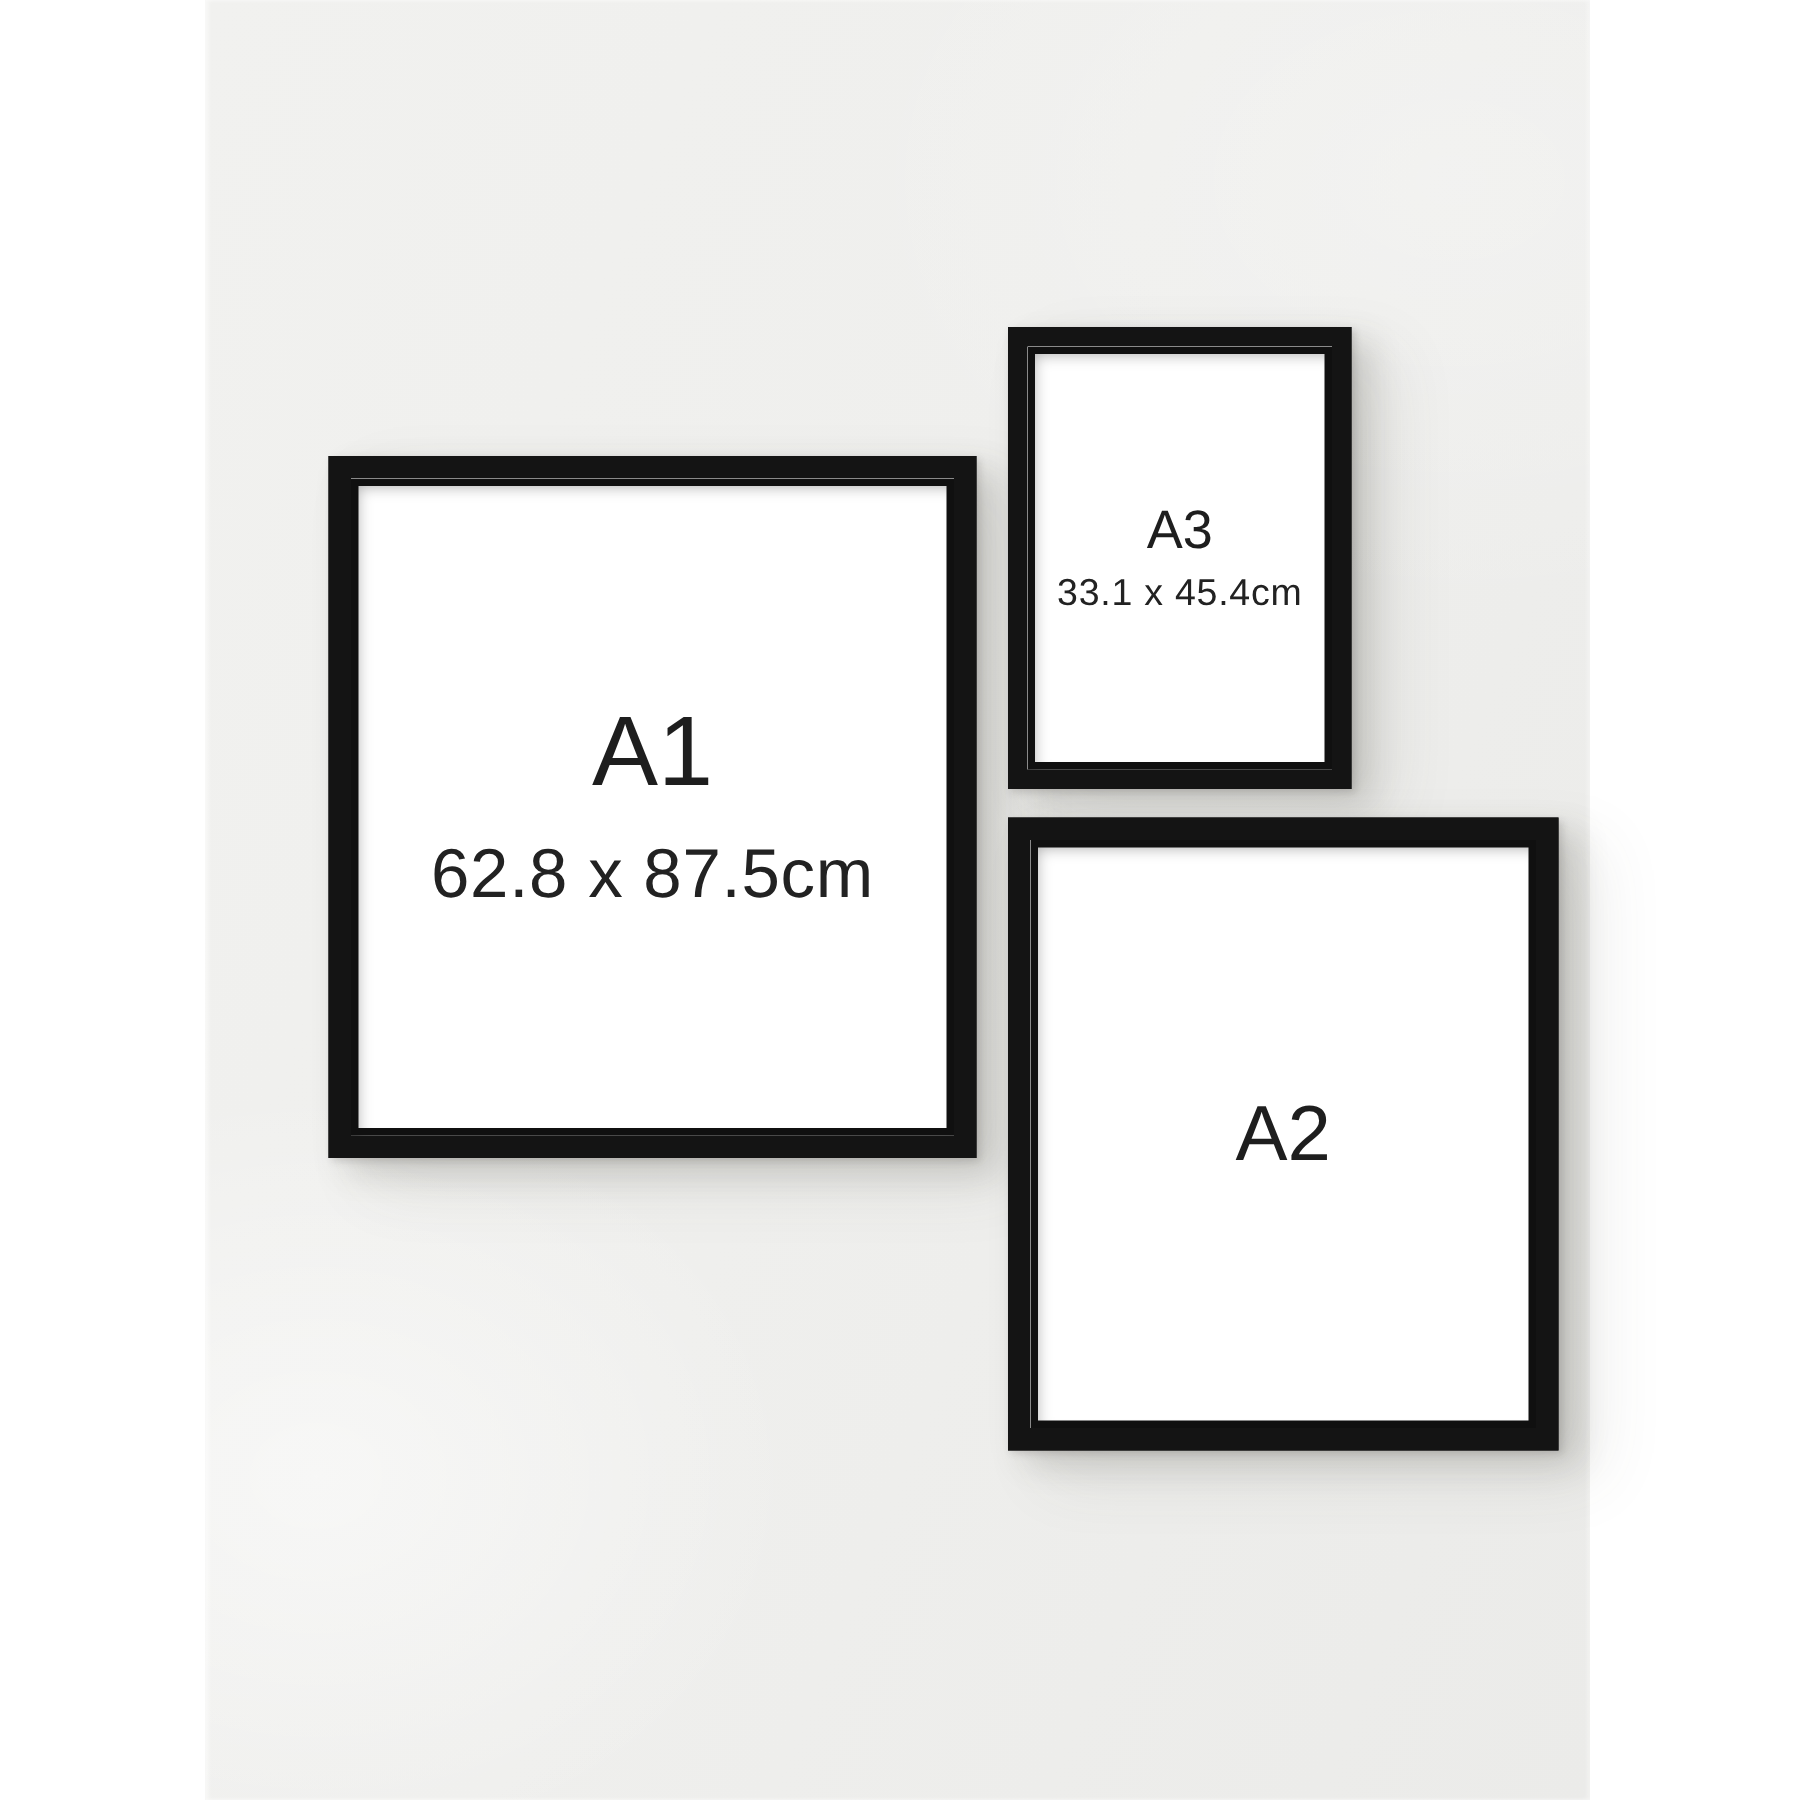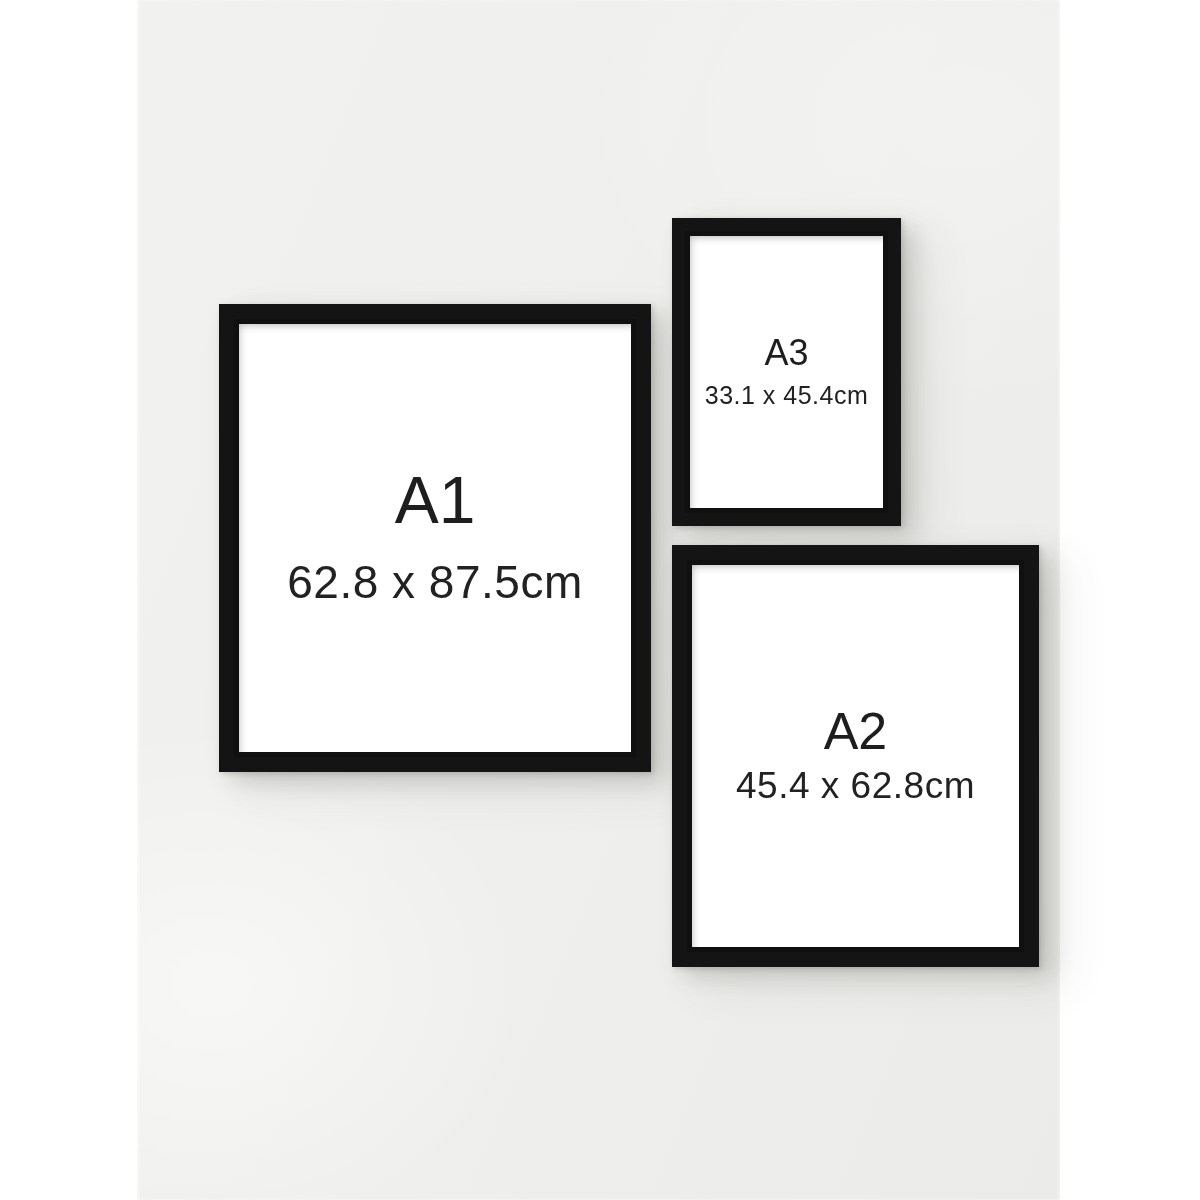--- a/index.html
+++ b/index.html
@@ -87,17 +87,16 @@
   <div class="frame frame-a3">
     <div class="mat">
       <div class="size-label">A3</div>
       <div class="size-dims">33.1 x 45.4cm</div>
     </div>
   </div>
 
   <div class="frame frame-a2">
     <div class="mat">
       <div class="size-label">A2</div>
-      <div class="size-dims">45.4 x 62.8cm</div>
     </div>
   </div>
 
 </div>
 
 </body></html>

